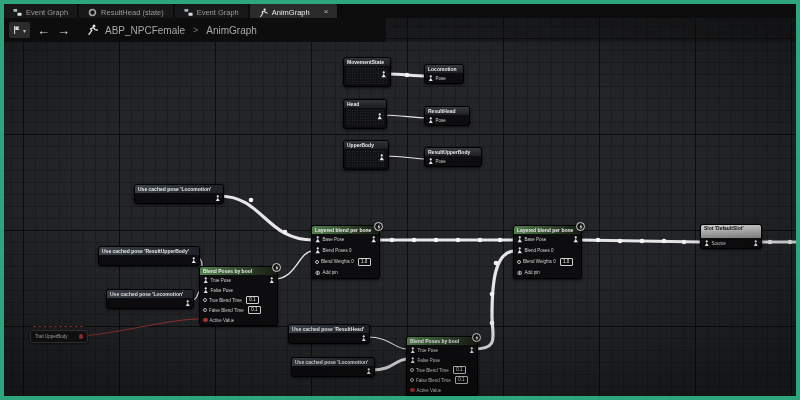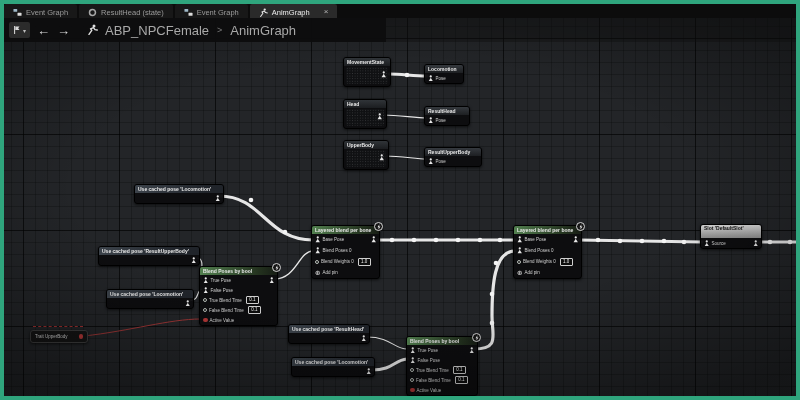--- a/index.html
+++ b/index.html
@@ -24,21 +24,21 @@
   .toolbar{position:absolute;left:4px;top:18px;width:792px;height:24px;z-index:5;}
   .toolbar .tb-shade{position:absolute;left:0;top:0;width:100%;height:100%;background:rgba(14,14,14,0.42);}
   .toolbar .tb-solid{position:absolute;left:0;top:0;width:382px;height:100%;background:rgba(13,13,14,0.94);}
   .toolbar .tb-row{position:absolute;left:0;top:0;height:100%;display:flex;align-items:center;gap:7px;padding-left:5px;}
   .bookmark-btn{display:flex;align-items:center;gap:2px;background:#2b2b2b;border-radius:2px;
                 height:16px;padding:0 4px;color:#cfcfcf;}
   .bookmark-btn svg{width:8px;height:10px;}
   .bookmark-btn .caret{font-size:6px;color:#bdbdbd;}
   .nav-arrow{color:#dcdcdc;font-size:13px;font-weight:bold;line-height:13px;}
   .runner-icon svg{width:11px;height:11px;}
-  .crumb{color:#a8a8a8;font-size:13px;}
+  .crumb{color:#a8a8a8;font-size:10px;}
   .crumb-sep{color:#7b7b7b;font-size:9px;padding:0 1px;}
   
   .canvas{position:absolute;left:4px;top:18px;width:792px;height:378px;background-color:#232528;
     background-image:
       linear-gradient(rgba(0,0,0,0.55) 1px, transparent 1px),
       linear-gradient(90deg, rgba(0,0,0,0.55) 1px, transparent 1px),
       linear-gradient(rgba(0,0,0,0.22) 1px, transparent 1px),
       linear-gradient(90deg, rgba(0,0,0,0.22) 1px, transparent 1px);
     background-size:96px 96px,96px 96px,12px 12px,12px 12px;
     background-position:19px 20px,19px 20px,7px 8px,7px 8px;z-index:0;}

